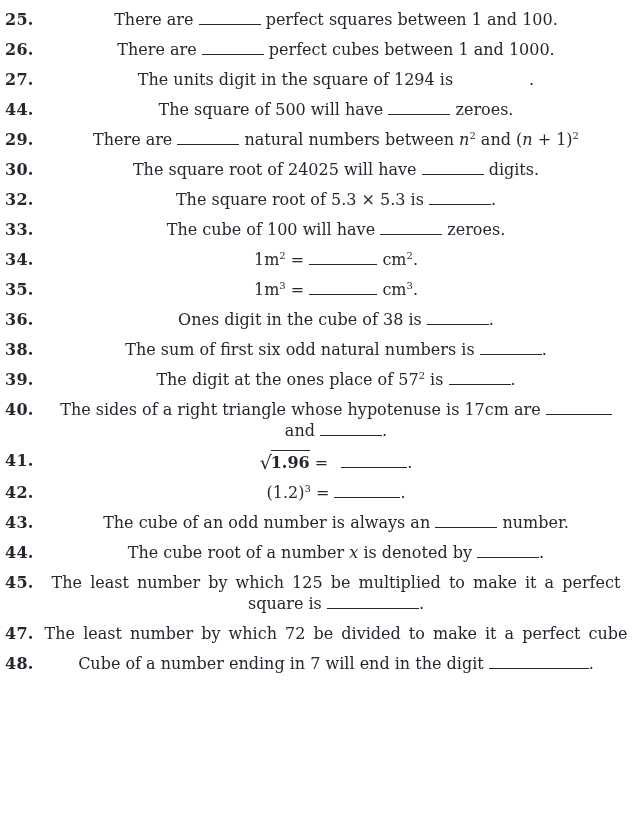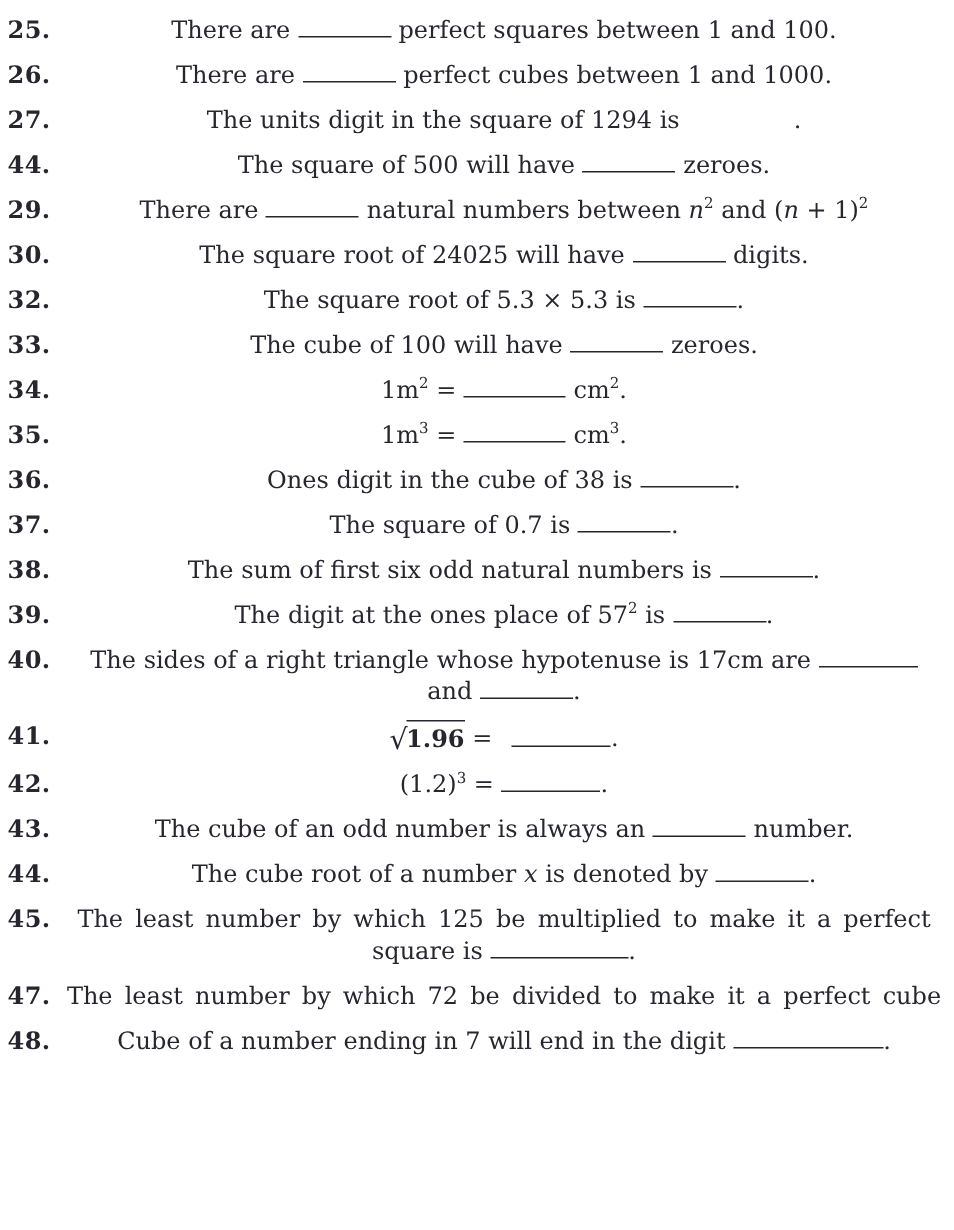--- a/index.html
+++ b/index.html
@@ -125,26 +125,20 @@
           <div class="q-line"><span>1m</span><sup>3</sup><span> = </span><span class="blank" style="width: 68px;"></span><span> cm</span><sup>3</sup><span>.</span></div>
         </div>
       </div>
       <div class="q-row">
         <div class="q-num">36.</div>
         <div class="q-body">
           <div class="q-line"><span>Ones digit in the cube of 38 is </span><span class="blank" style="width: 62px;"></span><span>.</span></div>
         </div>
       </div>
       <div class="q-row">
-        <div class="q-num">37.</div>
-        <div class="q-body">
-          <div class="q-line"><span>The square of 0.7 is </span><span class="blank" style="width: 62px;"></span><span>.</span></div>
-        </div>
-      </div>
-      <div class="q-row">
         <div class="q-num">38.</div>
         <div class="q-body">
           <div class="q-line"><span>The sum of first six odd natural numbers is </span><span class="blank" style="width: 62px;"></span><span>.</span></div>
         </div>
       </div>
       <div class="q-row">
         <div class="q-num">39.</div>
         <div class="q-body">
           <div class="q-line"><span>The digit at the ones place of 57</span><sup>2</sup><span> is </span><span class="blank" style="width: 62px;"></span><span>.</span></div>
         </div>

